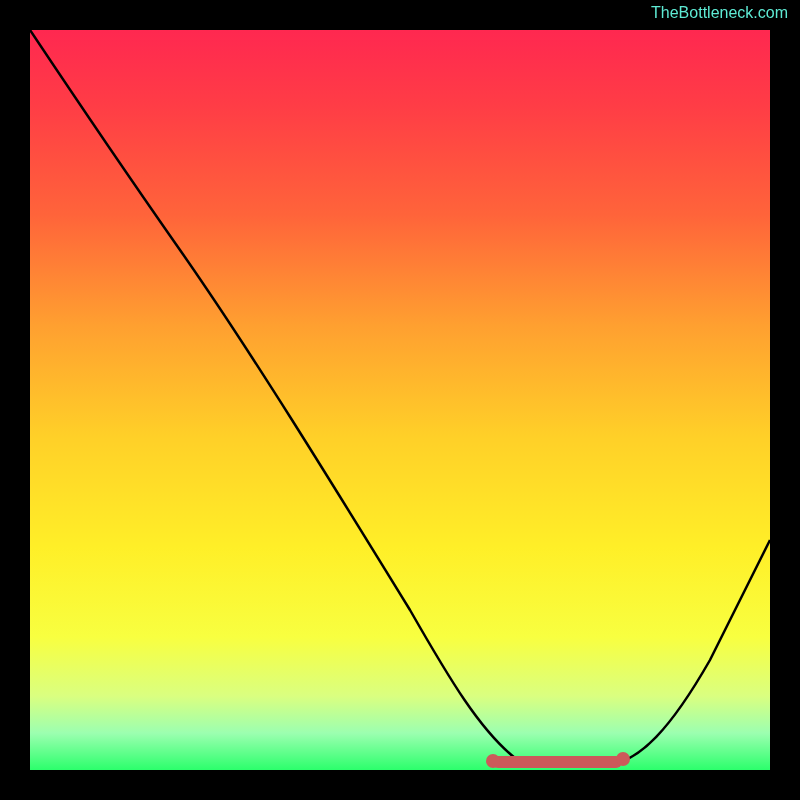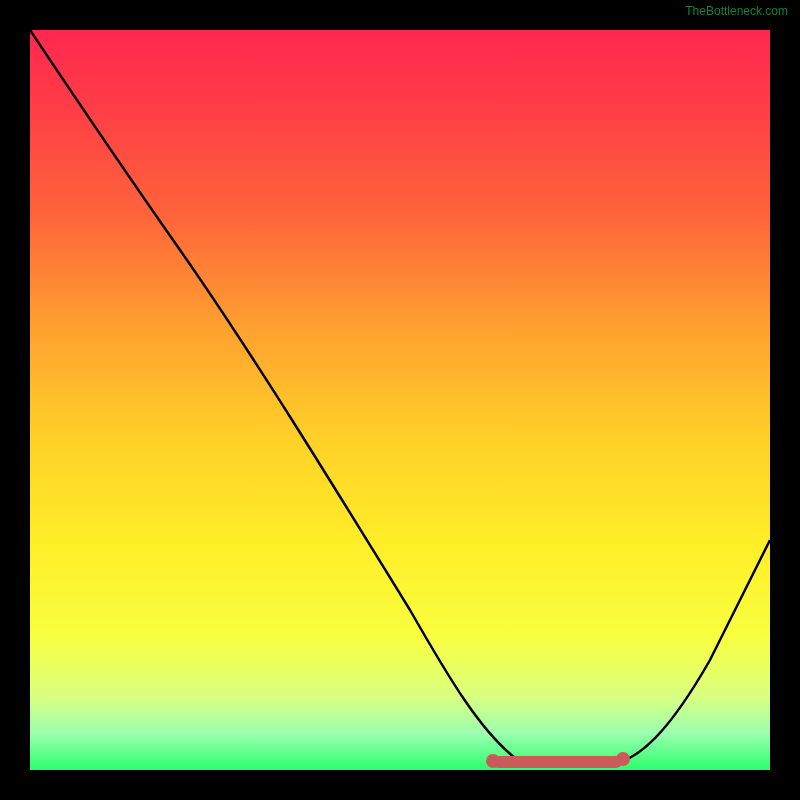--- a/index.html
+++ b/index.html
@@ -8,22 +8,22 @@
     width: 800px;
     height: 800px;
     background: #000;
     font-family: Arial, sans-serif;
     position: relative;
   }
   .watermark {
     position: absolute;
     top: 4px;
     right: 12px;
-    color: #15803d;
-    font-size: 12px;
+    color: #5eead4;
+    font-size: 16px;
     z-index: 10;
   }
   .plot-area {
     position: absolute;
     left: 30px;
     top: 30px;
     width: 740px;
     height: 740px;
     background: linear-gradient(to bottom,
       #ff2850 0%,

